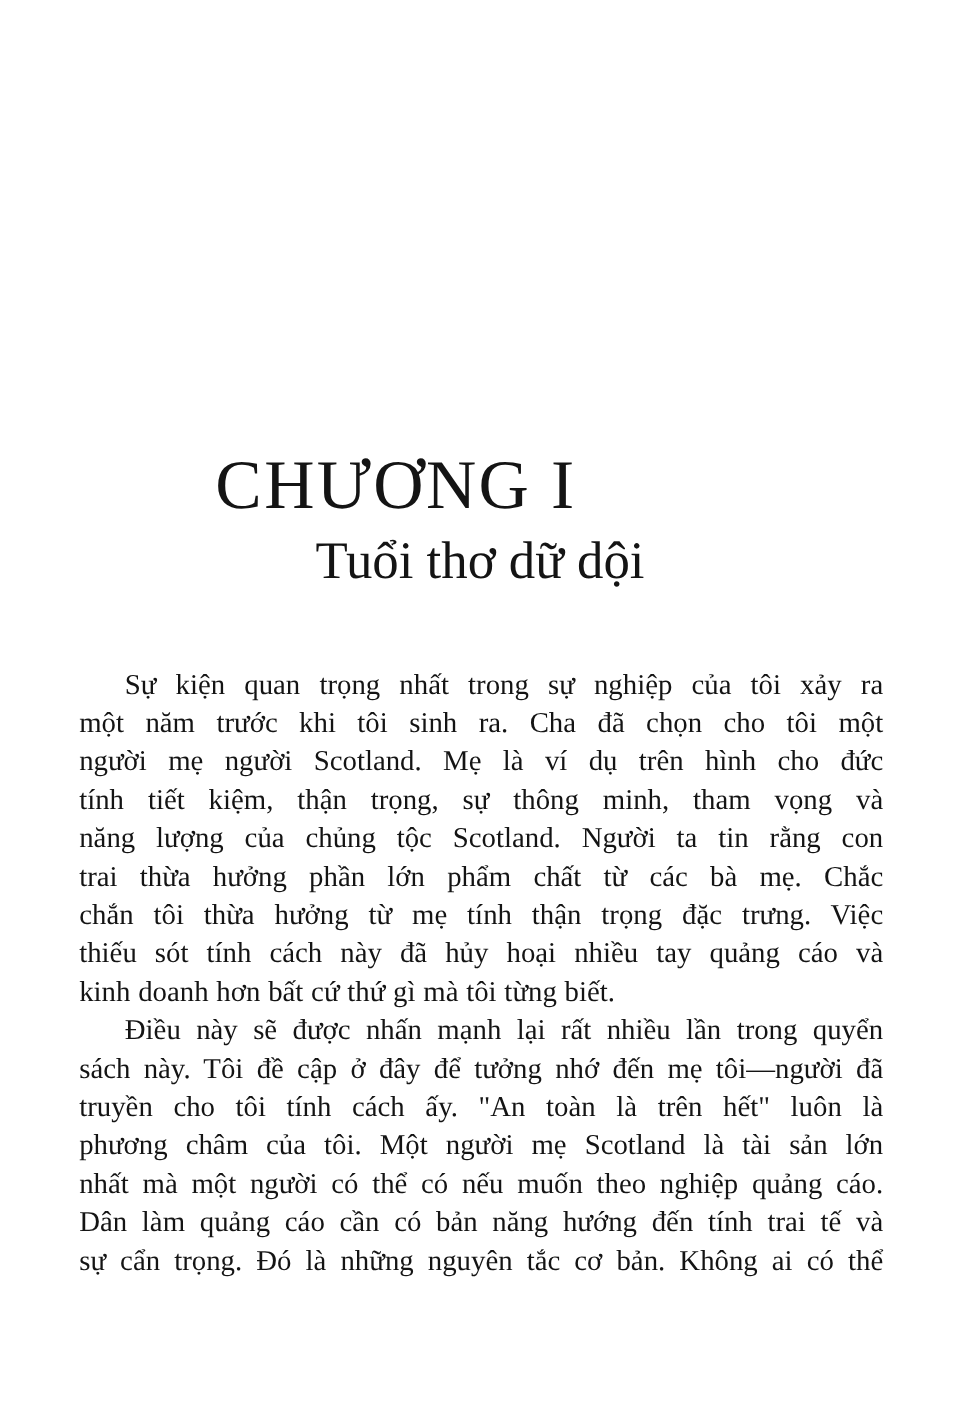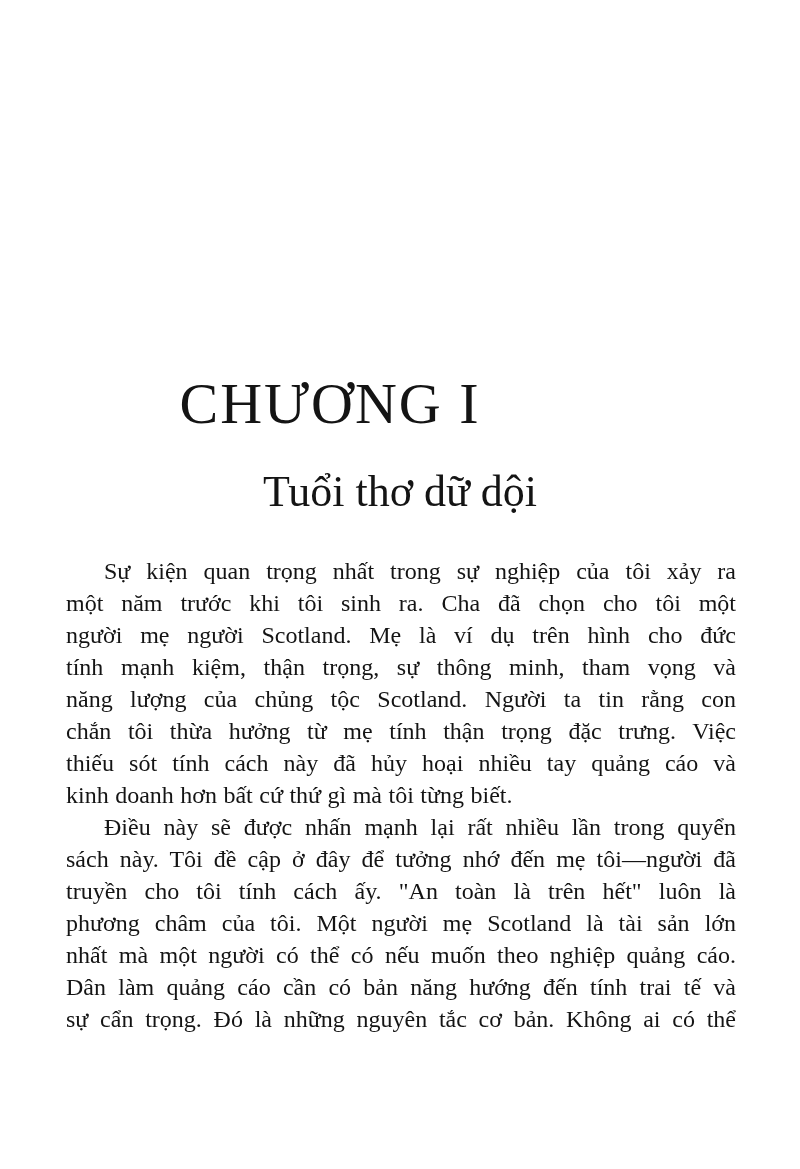--- a/index.html
+++ b/index.html
@@ -26,21 +26,21 @@
     left: 0;
     width: 660px;
     text-align: center;
     font-size: 58px;
     line-height: 58px;
     letter-spacing: 2px;
     white-space: nowrap;
   }
   .chapter-title {
     position: absolute;
-    top: 470px;
+    top: 446px;
     left: 0;
     width: 800px;
     text-align: center;
     font-size: 44px;
     line-height: 44px;
     white-space: nowrap;
   }
   .body-text {
     position: absolute;
     top: 555px;
@@ -67,22 +67,23 @@
 <body>
 
 <div class="page">
   <div class="chapter-heading">CHƯƠNG I</div>
   <div class="chapter-title">Tuổi thơ dữ dội</div>
   <div class="body-text">
       <div class="paragraph">
         <div class="line first">Sự kiện quan trọng nhất trong sự nghiệp của tôi xảy ra</div>
         <div class="line">một năm trước khi tôi sinh ra. Cha đã chọn cho tôi một</div>
         <div class="line">người mẹ người Scotland. Mẹ là ví dụ trên hình cho đức</div>
-        <div class="line">tính mạnh kiệm, thận trọng, sự thông minh, tham vọng và</div>
+        <div class="line">tính tiết kiệm, thận trọng, sự thông minh, tham vọng và</div>
         <div class="line">năng lượng của chủng tộc Scotland. Người ta tin rằng con</div>
+        <div class="line">trai thừa hưởng phần lớn phẩm chất từ các bà mẹ. Chắc</div>
         <div class="line">chắn tôi thừa hưởng từ mẹ tính thận trọng đặc trưng. Việc</div>
         <div class="line">thiếu sót tính cách này đã hủy hoại nhiều tay quảng cáo và</div>
         <div class="line last-left">kinh doanh hơn bất cứ thứ gì mà tôi từng biết.</div>
       </div>
       <div class="paragraph">
         <div class="line first">Điều này sẽ được nhấn mạnh lại rất nhiều lần trong quyển</div>
         <div class="line">sách này. Tôi đề cập ở đây để tưởng nhớ đến mẹ tôi—người đã</div>
         <div class="line">truyền cho tôi tính cách ấy. "An toàn là trên hết" luôn là</div>
         <div class="line">phương châm của tôi. Một người mẹ Scotland là tài sản lớn</div>
         <div class="line">nhất mà một người có thể có nếu muốn theo nghiệp quảng cáo.</div>

